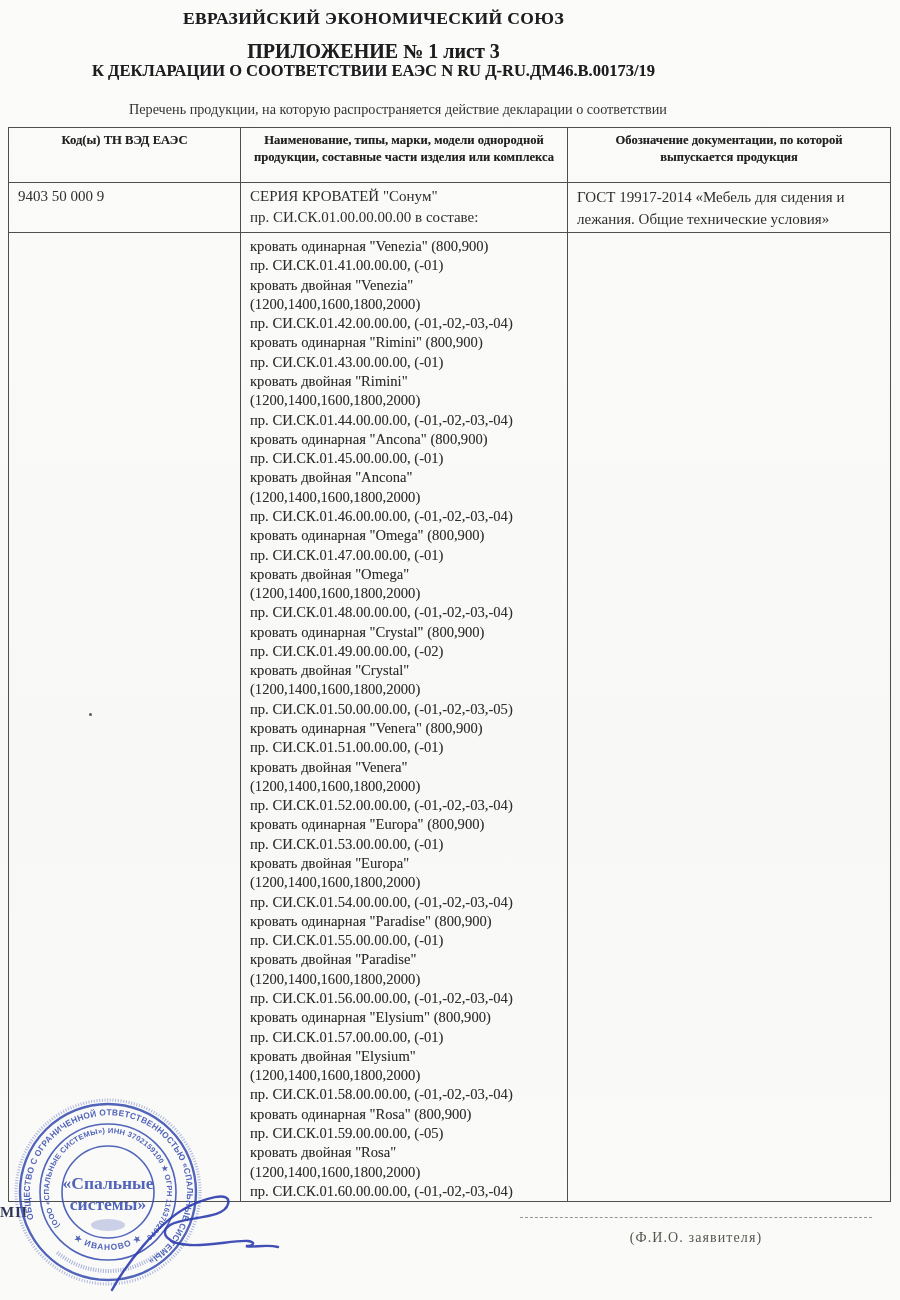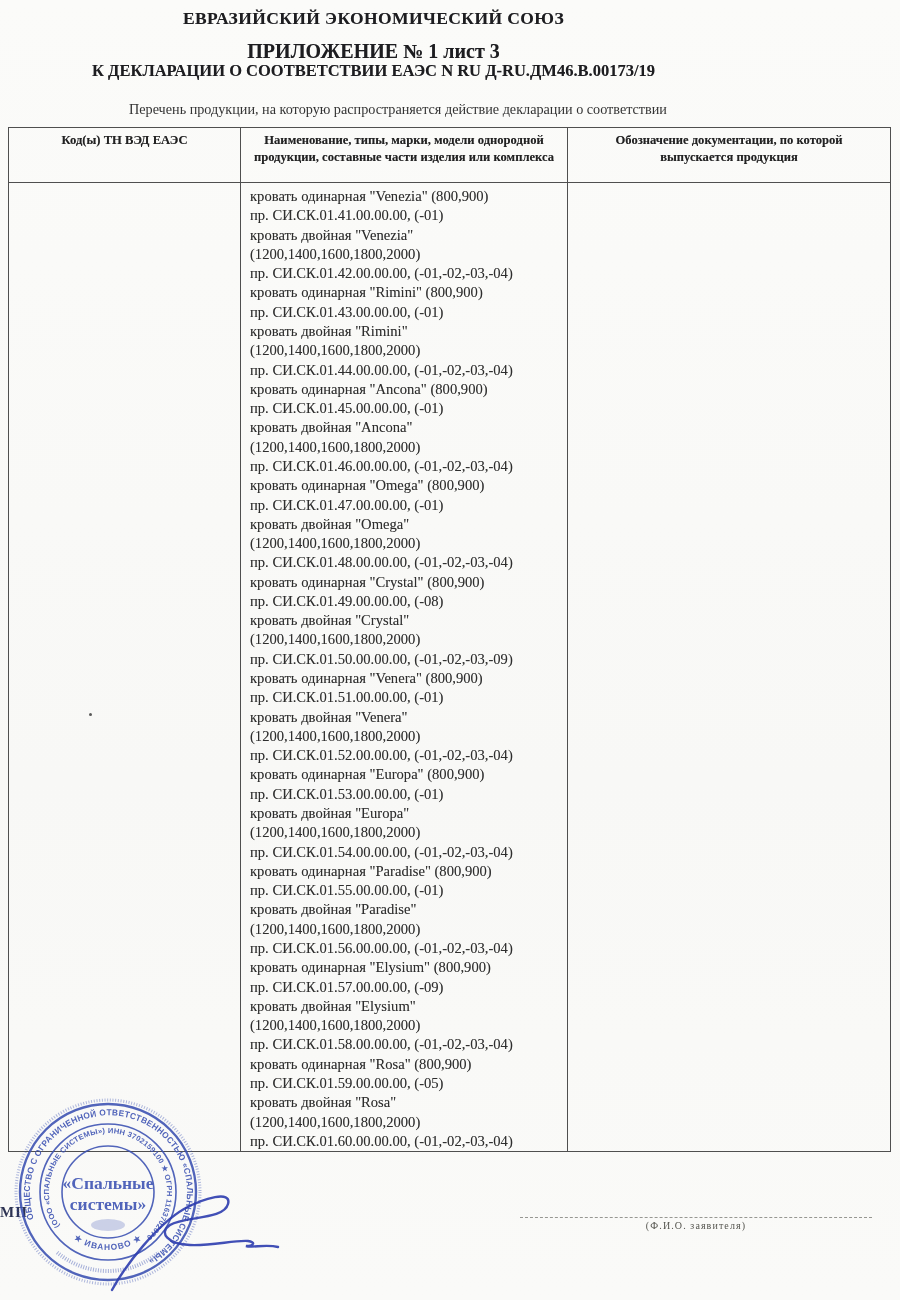--- a/index.html
+++ b/index.html
@@ -38,21 +38,21 @@
   .plines{padding:4px 0 0 9px;}
   .pline{font-size:14.6px;line-height:19.28px;white-space:nowrap;
          text-shadow:0 0 .5px rgba(40,40,40,.35);}
   .series-line{white-space:nowrap;}
 
   .artifact-dot{left:89px;top:713px;width:3px;height:3px;background:#3c3c3c;border-radius:50%;opacity:.85;}
 
   .applicant{left:520px;top:1208px;width:352px;text-align:center;}
   .applicant-name{font-size:15.5px;color:#2b2b2b;text-shadow:0 0 .5px rgba(40,40,40,.35);}
   .applicant-line{margin-top:9px;border-top:1.3px dashed #979792;height:0;}
-  .applicant-caption{margin-top:2px;font-size:10px;color:#55554f;letter-spacing:1.1px;}
+  .applicant-caption{margin-top:12px;font-size:14px;color:#55554f;letter-spacing:1.1px;}
 
   .mp-label{left:0px;top:1204px;font-size:15px;font-weight:bold;color:#1b2245;opacity:.92;
             letter-spacing:1px;}
 
   .stamp-svg{left:8px;top:1092px;width:200px;height:200px;opacity:.88;}
   .sig-svg{left:8px;top:1092px;width:300px;height:208px;}
   .stamp-text{font-family:"Liberation Sans", sans-serif;font-weight:bold;fill:#3a50b2;}
 </style>
 </head>
 <body>
@@ -69,20 +69,32 @@
       <col class="c3">
     </colgroup>
   <thead>
     <tr>
       <th>Код(ы) ТН ВЭД ЕАЭС</th>
       <th>Наименование, типы, марки, модели однородной продукции, составные части изделия или комплекса</th>
       <th>Обозначение документации, по которой выпускается продукция</th>
     </tr>
   </thead>
   <tbody>
+    <tr class="row-series">
+      <td>
+        <div class="code-text">9403 50 000 9</div>
+      </td>
+      <td>
+        <div class="series-line">СЕРИЯ КРОВАТЕЙ "Сонум"</div>
+        <div class="series-line">пр. СИ.СК.01.00.00.00.00 в составе:</div>
+      </td>
+      <td>
+        <div class="doc-ref">ГОСТ 19917-2014 «Мебель для сидения и лежания. Общие технические условия»</div>
+      </td>
+    </tr>
     <tr class="row-products">
       <td></td>
       <td>
         <div class="plines">
             <div class="pline">кровать одинарная "Venezia" (800,900)</div>
             <div class="pline">пр. СИ.СК.01.41.00.00.00, (-01)</div>
             <div class="pline">кровать двойная "Venezia"</div>
             <div class="pline">(1200,1400,1600,1800,2000)</div>
             <div class="pline">пр. СИ.СК.01.42.00.00.00, (-01,-02,-03,-04)</div>
             <div class="pline">кровать одинарная "Rimini" (800,900)</div>
@@ -94,41 +106,41 @@
             <div class="pline">пр. СИ.СК.01.45.00.00.00, (-01)</div>
             <div class="pline">кровать двойная "Ancona"</div>
             <div class="pline">(1200,1400,1600,1800,2000)</div>
             <div class="pline">пр. СИ.СК.01.46.00.00.00, (-01,-02,-03,-04)</div>
             <div class="pline">кровать одинарная "Omega" (800,900)</div>
             <div class="pline">пр. СИ.СК.01.47.00.00.00, (-01)</div>
             <div class="pline">кровать двойная "Omega"</div>
             <div class="pline">(1200,1400,1600,1800,2000)</div>
             <div class="pline">пр. СИ.СК.01.48.00.00.00, (-01,-02,-03,-04)</div>
             <div class="pline">кровать одинарная "Crystal" (800,900)</div>
-            <div class="pline">пр. СИ.СК.01.49.00.00.00, (-08)</div>
+            <div class="pline">пр. СИ.СК.01.49.00.00.00, (-02)</div>
             <div class="pline">кровать двойная "Crystal"</div>
             <div class="pline">(1200,1400,1600,1800,2000)</div>
-            <div class="pline">пр. СИ.СК.01.50.00.00.00, (-01,-02,-03,-09)</div>
+            <div class="pline">пр. СИ.СК.01.50.00.00.00, (-01,-02,-03,-05)</div>
             <div class="pline">кровать одинарная "Venera" (800,900)</div>
             <div class="pline">пр. СИ.СК.01.51.00.00.00, (-01)</div>
             <div class="pline">кровать двойная "Venera"</div>
             <div class="pline">(1200,1400,1600,1800,2000)</div>
             <div class="pline">пр. СИ.СК.01.52.00.00.00, (-01,-02,-03,-04)</div>
             <div class="pline">кровать одинарная "Europa" (800,900)</div>
             <div class="pline">пр. СИ.СК.01.53.00.00.00, (-01)</div>
             <div class="pline">кровать двойная "Europa"</div>
             <div class="pline">(1200,1400,1600,1800,2000)</div>
             <div class="pline">пр. СИ.СК.01.54.00.00.00, (-01,-02,-03,-04)</div>
             <div class="pline">кровать одинарная "Paradise" (800,900)</div>
             <div class="pline">пр. СИ.СК.01.55.00.00.00, (-01)</div>
             <div class="pline">кровать двойная "Paradise"</div>
             <div class="pline">(1200,1400,1600,1800,2000)</div>
             <div class="pline">пр. СИ.СК.01.56.00.00.00, (-01,-02,-03,-04)</div>
             <div class="pline">кровать одинарная "Elysium" (800,900)</div>
-            <div class="pline">пр. СИ.СК.01.57.00.00.00, (-09)</div>
+            <div class="pline">пр. СИ.СК.01.57.00.00.00, (-01)</div>
             <div class="pline">кровать двойная "Elysium"</div>
             <div class="pline">(1200,1400,1600,1800,2000)</div>
             <div class="pline">пр. СИ.СК.01.58.00.00.00, (-01,-02,-03,-04)</div>
             <div class="pline">кровать одинарная "Rosa" (800,900)</div>
             <div class="pline">пр. СИ.СК.01.59.00.00.00, (-05)</div>
             <div class="pline">кровать двойная "Rosa"</div>
             <div class="pline">(1200,1400,1600,1800,2000)</div>
             <div class="pline">пр. СИ.СК.01.60.00.00.00, (-01,-02,-03,-04)</div>
           </div>
       </td>

